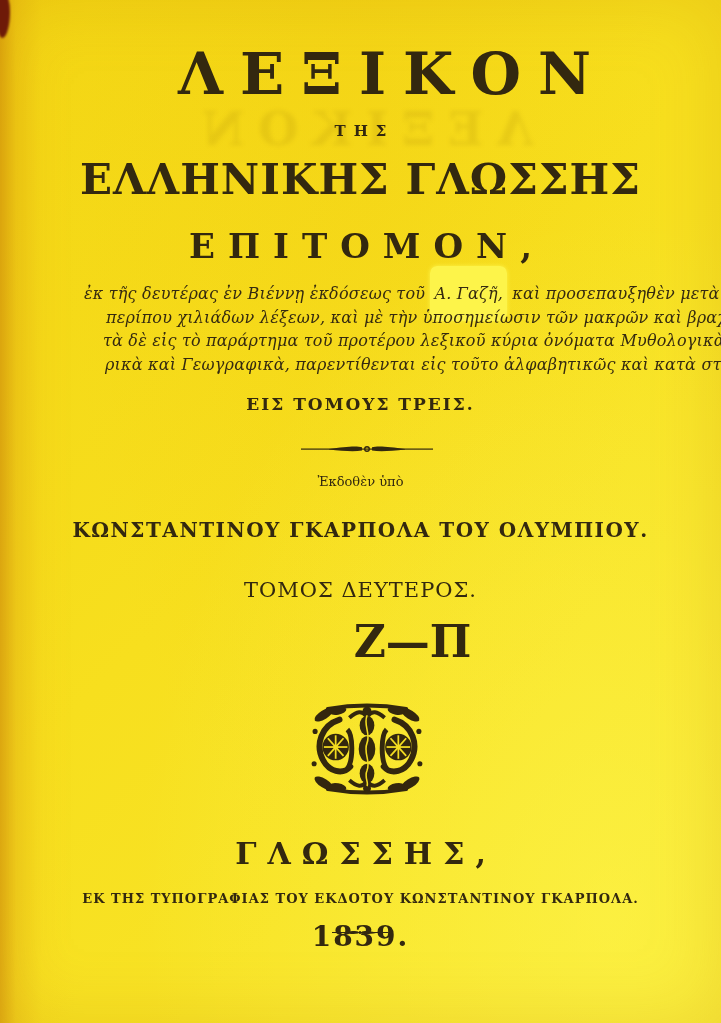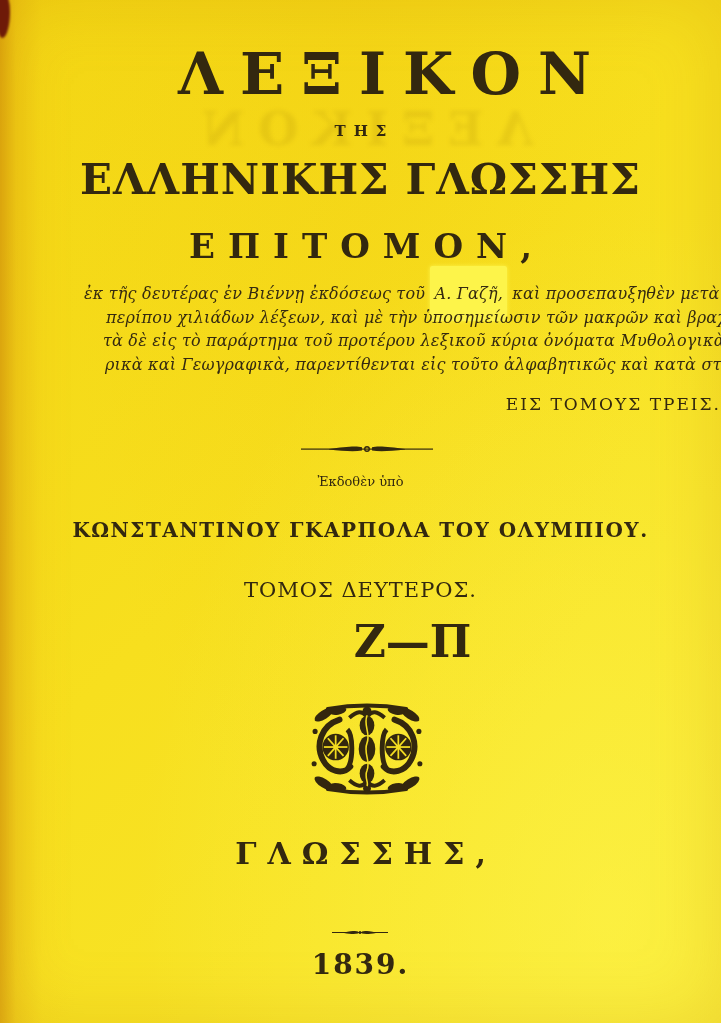--- a/index.html
+++ b/index.html
@@ -37,29 +37,29 @@
   .title-epitome{top:226px;font-size:34px;font-weight:700;letter-spacing:13px;text-indent:13px;}
   .para-line{
     position:absolute;white-space:nowrap;
     font-style:italic;font-size:16px;letter-spacing:.2px;
     color:#352a10;
   }
   .p1{top:284px;left:84px;}
   .p2{top:308px;left:106px;}
   .p3{top:331px;left:103px;}
   .p4{top:355px;left:105px;}
-  .hl{background:#fdf44a;padding:18px 4px;border-radius:2px;box-shadow:0 0 4px #fdf44a;}
-  .volumes{top:394px;font-size:17px;font-weight:400;letter-spacing:2px;text-align:right;}
+  .hl{background:#fdf44a;padding:18px 4px;border-radius:7px;box-shadow:0 0 4px #fdf44a;}
+  .volumes{top:394px;font-size:17px;font-weight:700;letter-spacing:2px;}
   .pubby{top:474px;font-size:13px;}
   .publisher{top:518px;font-size:20px;font-weight:700;letter-spacing:1.5px;}
   .volume{top:578px;font-size:21px;font-weight:400;letter-spacing:1px;}
   .range{top:616px;font-size:44px;font-weight:700;transform:translateX(52px);}
   .city{top:836px;font-size:30px;font-weight:700;letter-spacing:11px;text-indent:11px;}
   .imprint{top:891px;font-size:13px;font-weight:700;letter-spacing:1px;}
-  .year{top:948px;font-size:28px;font-weight:700;letter-spacing:2px;}
+  .year{top:920px;font-size:28px;font-weight:700;letter-spacing:2px;}
   .rule1{position:absolute;top:444px;left:301px;width:132px;height:10px;}
   .rule2{position:absolute;top:929px;left:332px;width:56px;height:7px;}
   .ornament{position:absolute;top:702px;left:308px;width:118px;height:94px;}
 </style>
 </head>
 <body>
 
 <div class="page">
 
   <div class="corner-mark"></div>
@@ -129,20 +129,21 @@
     <circle cx="60" cy="9" r="4.5" fill="#33270e"></circle>
     <circle cx="60" cy="88" r="4" fill="#33270e"></circle>
     <ellipse cx="60" cy="24" rx="7.5" ry="10" fill="#33270e"></ellipse>
     <ellipse cx="60" cy="48" rx="8.5" ry="13" fill="#33270e"></ellipse>
     <ellipse cx="60" cy="73" rx="7.5" ry="10" fill="#33270e"></ellipse>
     <path d="M60 14 C56 24 64 32 60 42 C56 52 64 60 60 70 C57 77 62 82 60 86" fill="none" stroke="#f3dc20" stroke-width="1.6"></path>
   </svg>
 
   <div class="txt city">ΓΛΩΣΣΗΣ,</div>
 
+  <div class="txt imprint">ΕΚ ΤΗΣ ΤΥΠΟΓΡΑΦΙΑΣ ΤΟΥ ΕΚΔΟΤΟΥ ΚΩΝΣΤΑΝΤΙΝΟΥ ΓΚΑΡΠΟΛΑ.</div>
 
   <svg class="rule2" viewBox="0 0 56 7" preserveAspectRatio="none">
     <rect x="0" y="3" width="56" height="1" fill="#33280f"></rect>
     <path d="M12 3.4 C20 1.8 24 1.5 26 2.4 L26 4.6 C22 5.4 18 5 12 4 Z" fill="#33280f"></path>
     <path d="M44 3.4 C36 1.8 32 1.5 30 2.4 L30 4.6 C34 5.4 38 5 44 4 Z" fill="#33280f"></path>
     <circle cx="28" cy="3.5" r="1.5" fill="#33280f"></circle>
   </svg>
 
   <div class="txt year">1839.</div>
 

